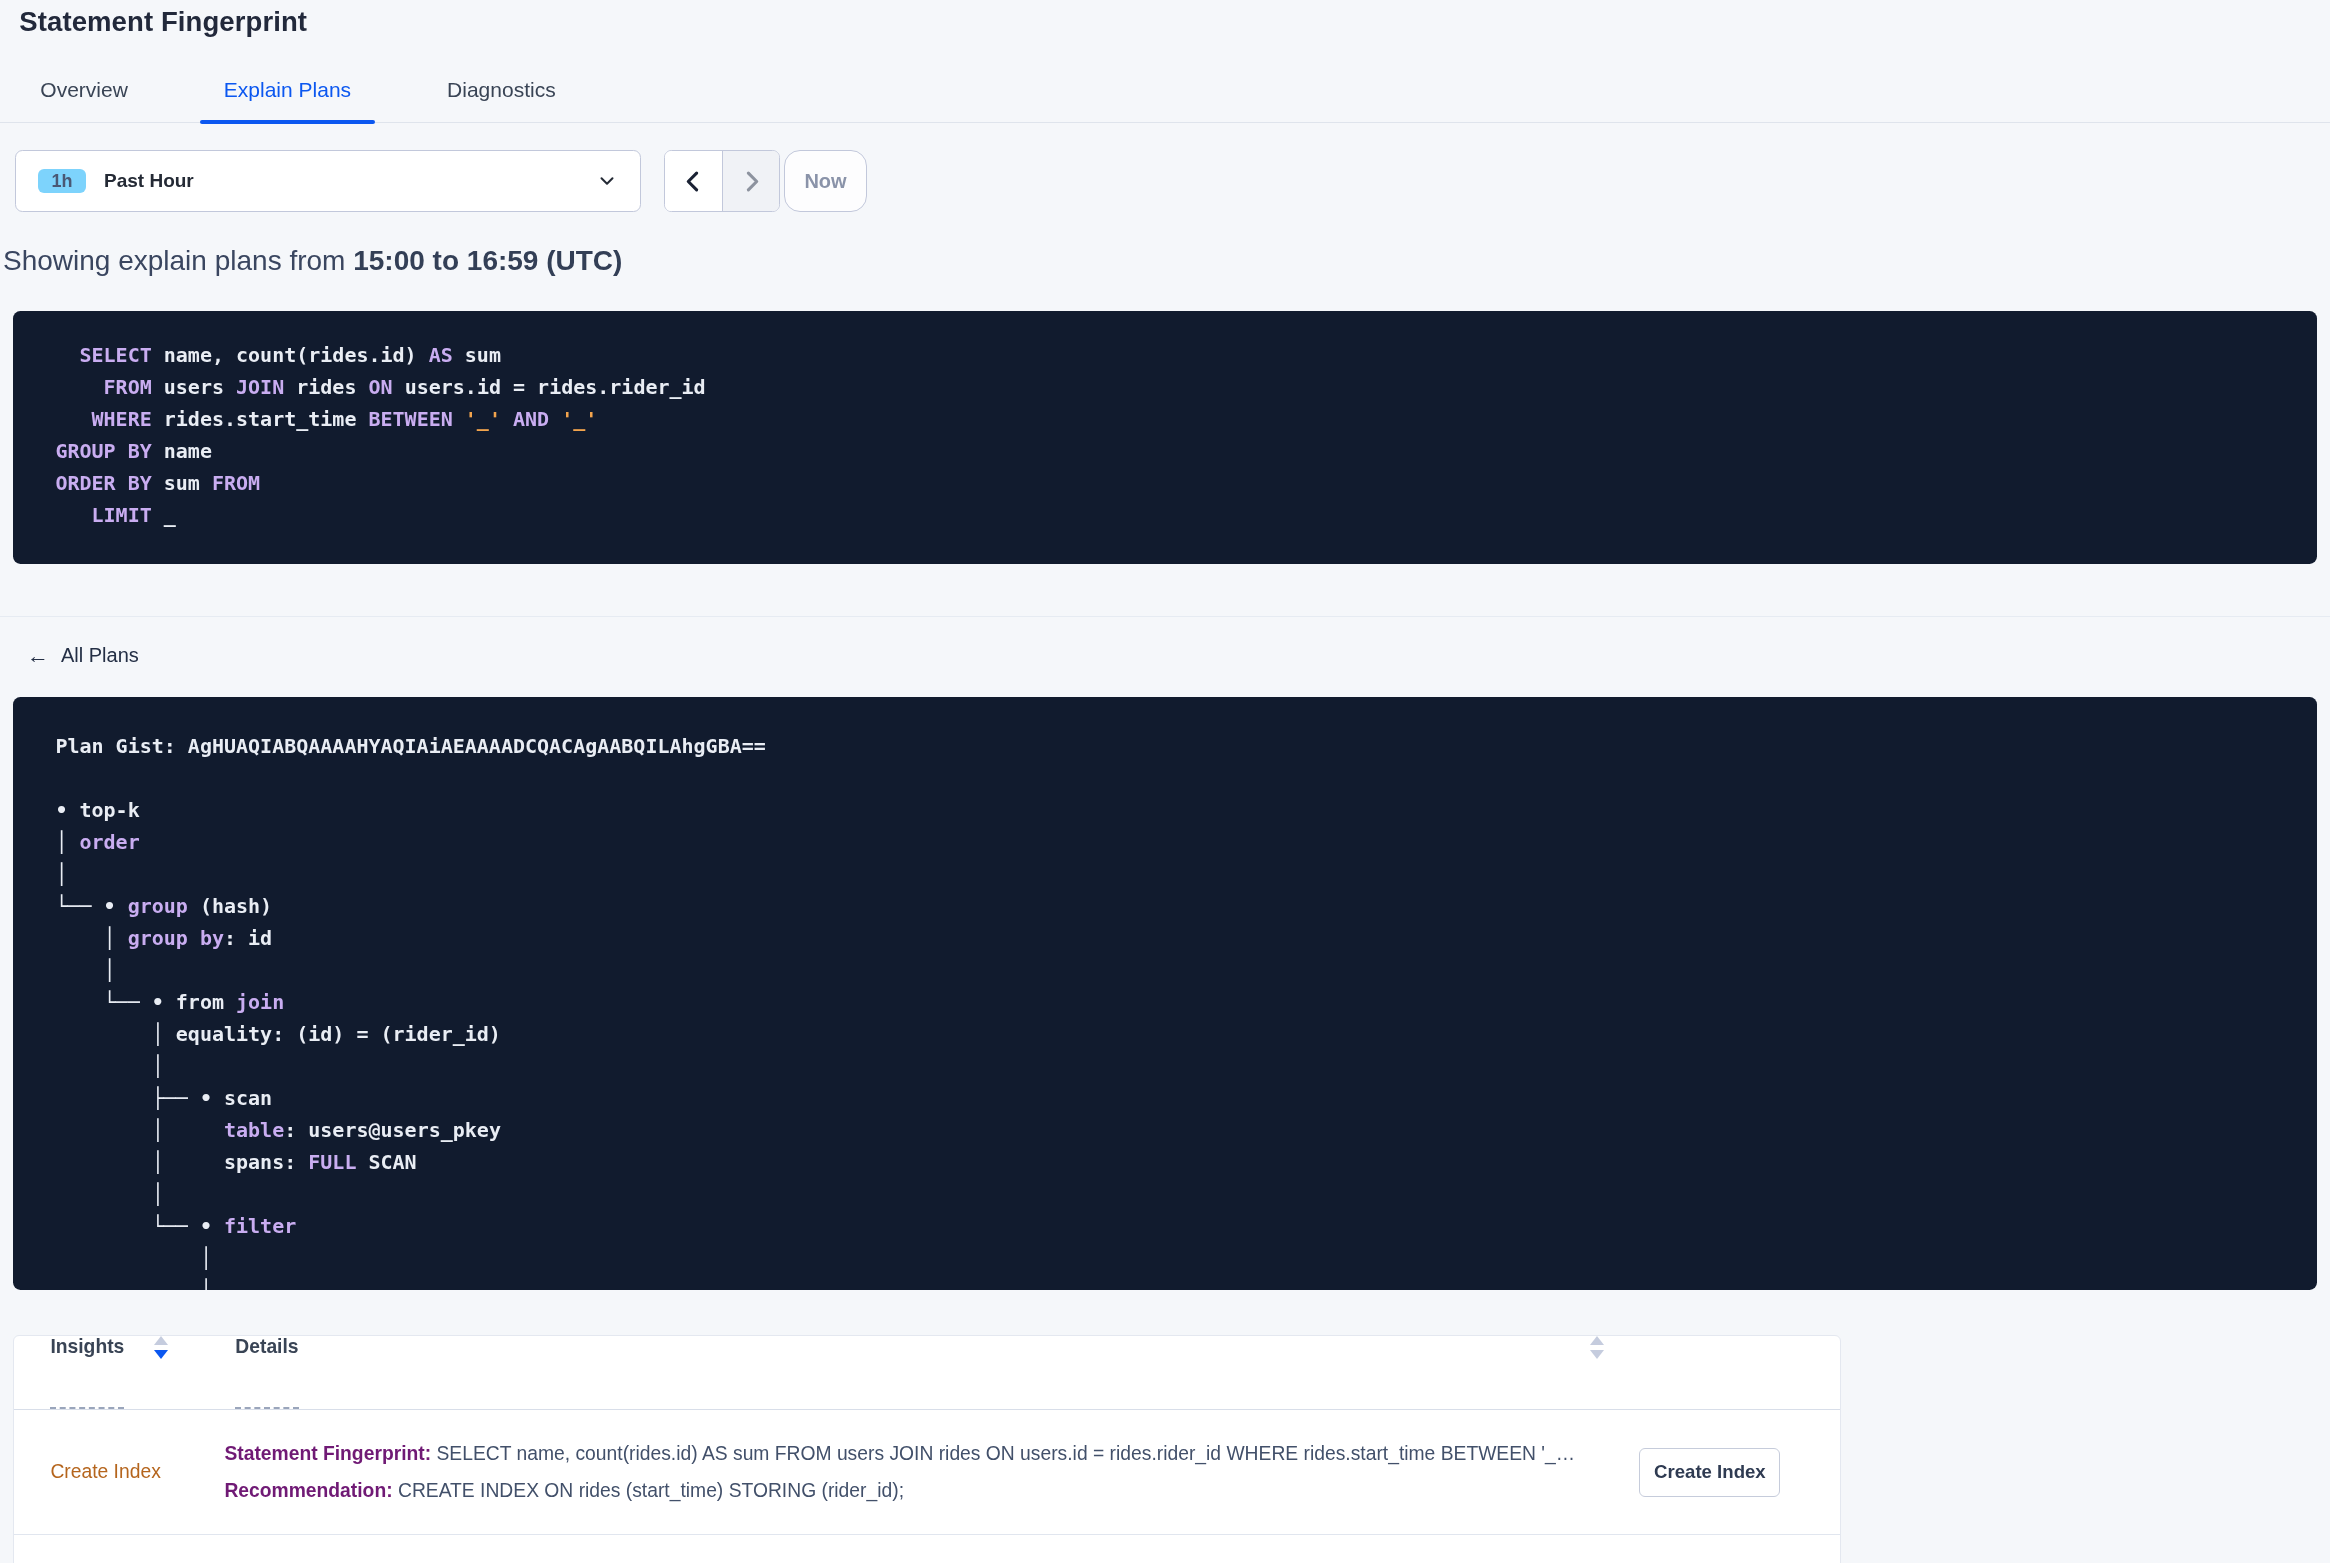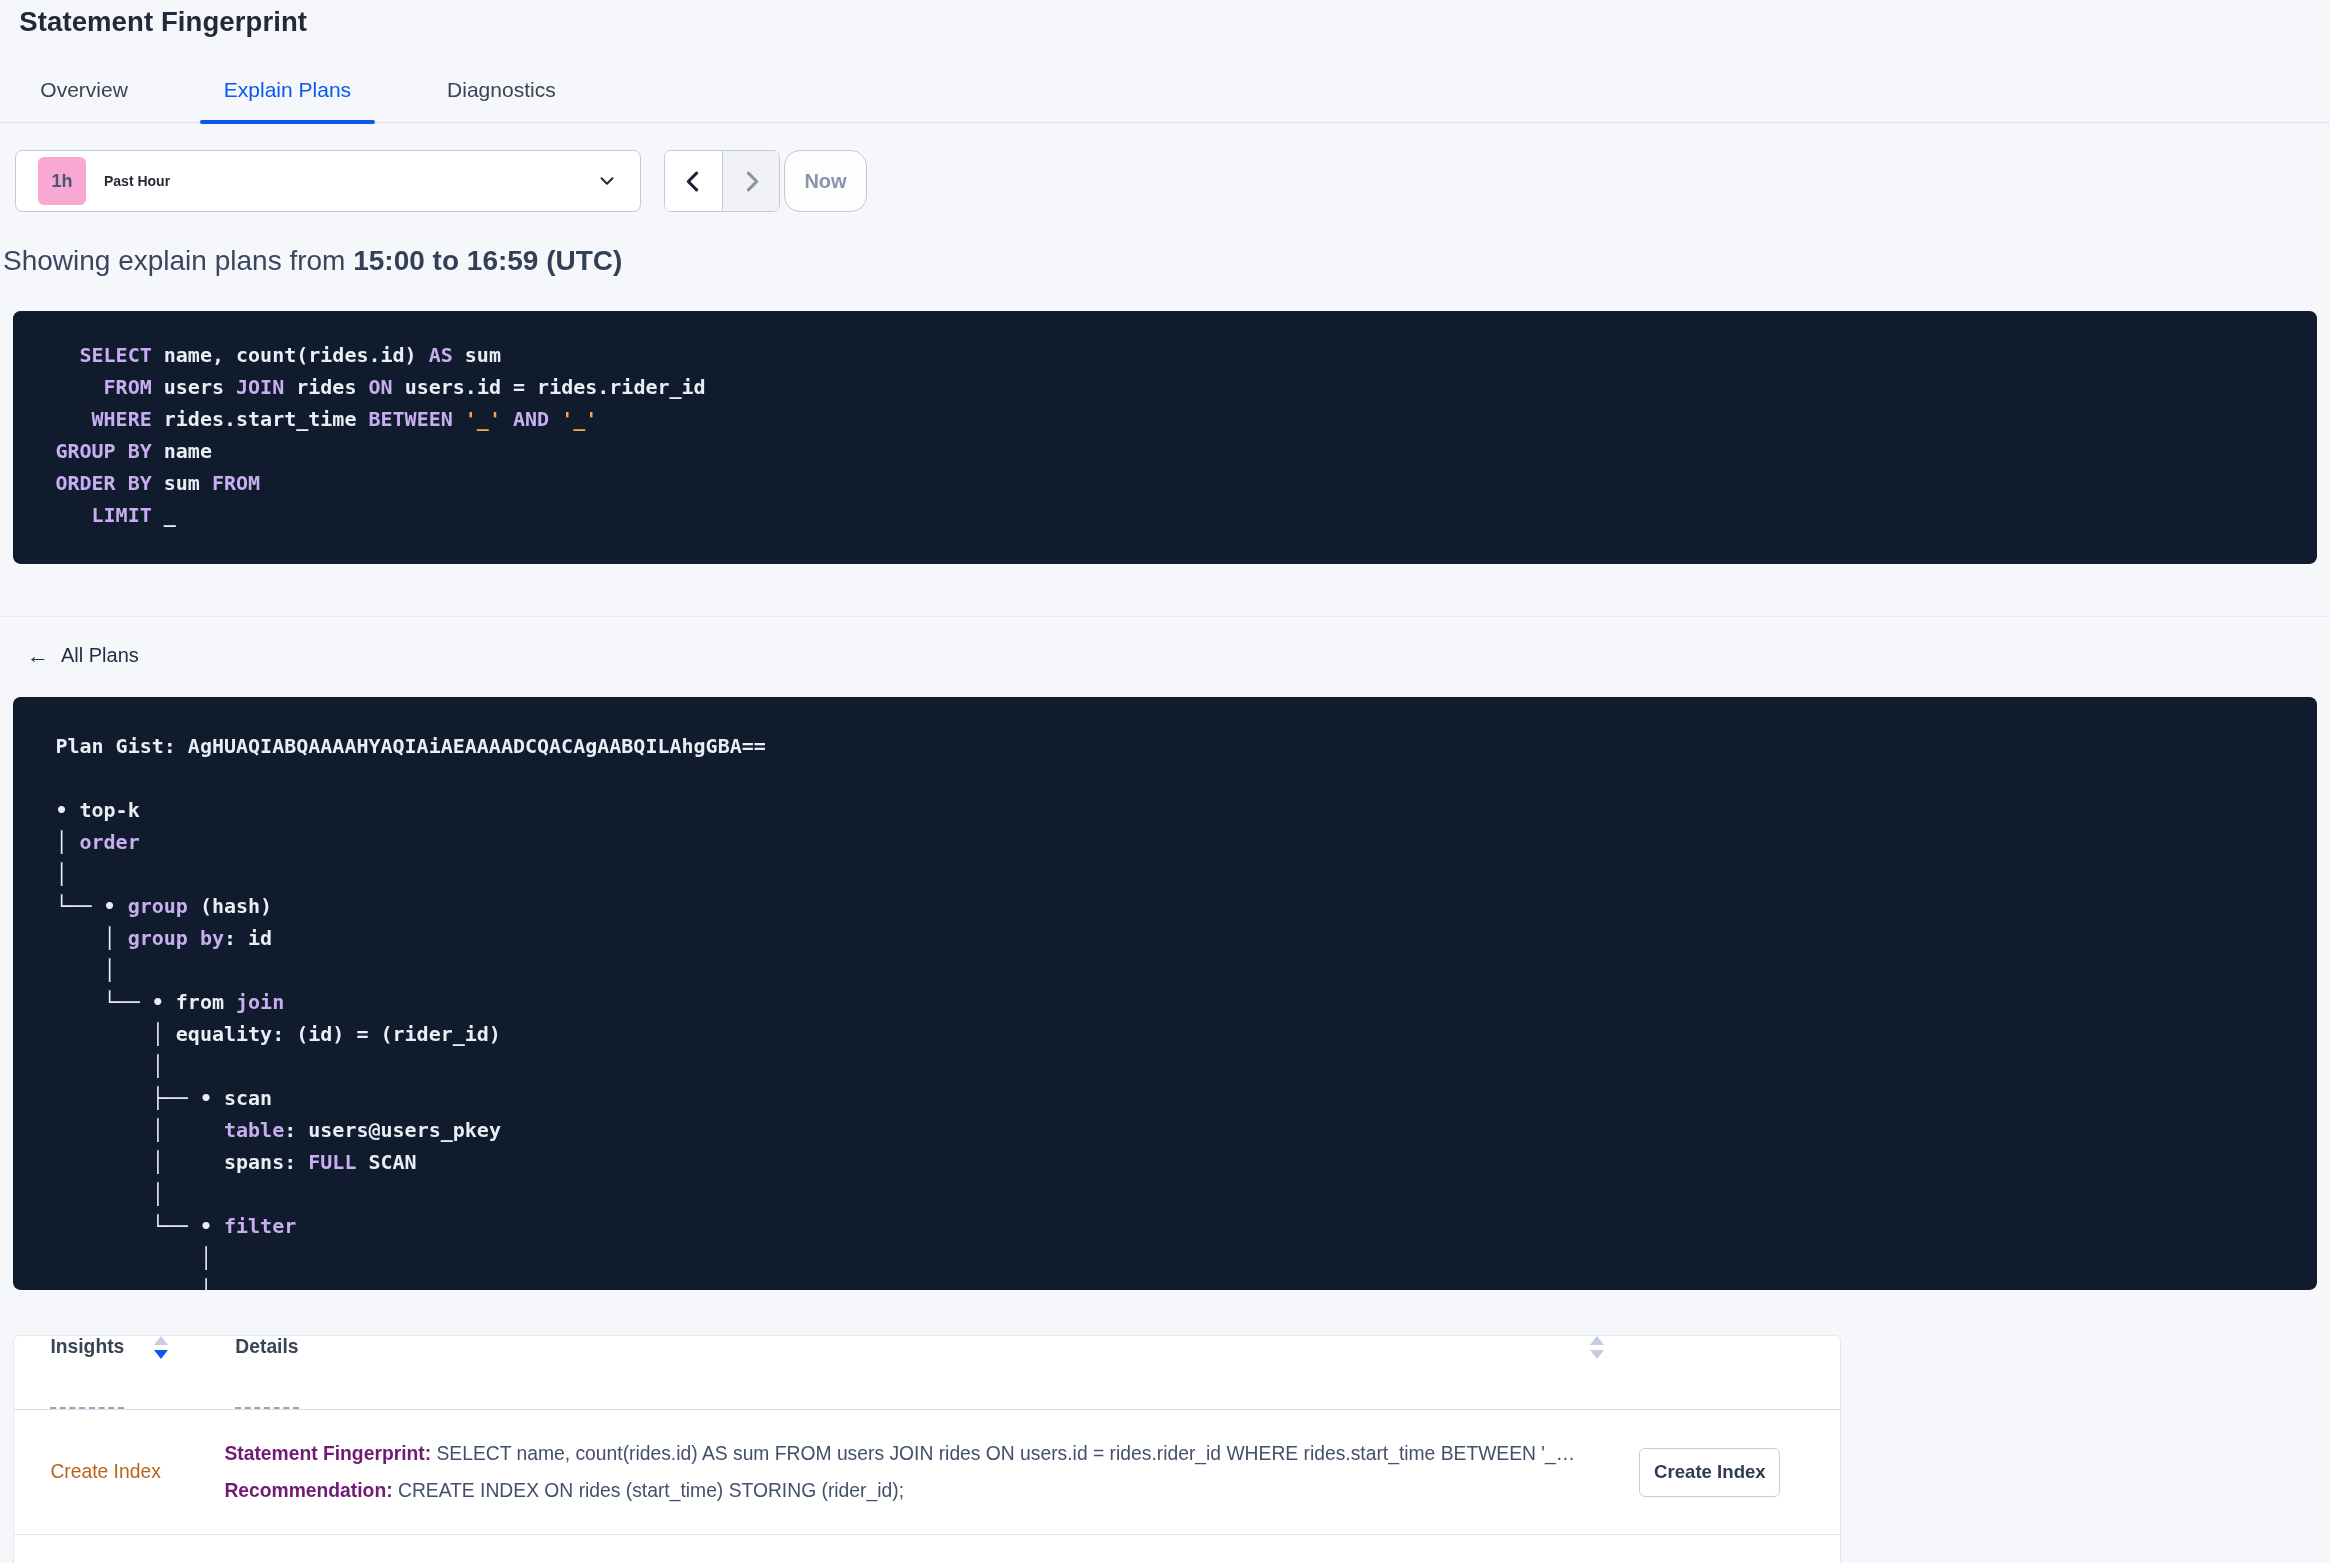--- a/index.html
+++ b/index.html
@@ -41,27 +41,27 @@
     display:flex; align-items:stretch;
     margin:27px 0 0 15px; height:62px;
   }
   .time-select {
     width:626px; height:62px;
     background:#fff; border:1.5px solid #C2C8DB; border-radius:7.4px;
     display:flex; align-items:center;
     padding:0 22px; cursor:pointer;
   }
   .time-badge {
-    min-width:48px; height:48px; padding:0 10.4px;
-    background:#f9a8d4; border-radius:6px;
+    min-width:48px; height:24px; padding:0 10.4px;
+    background:#7dd3fc; border-radius:6px;
     display:flex; align-items:center; justify-content:center;
     font-size:18px; font-weight:700; color:#4A5874;
     margin-right:18px;
   }
-  .time-label { font-size:14px; font-weight:600; color:#242A35; }
+  .time-label { font-size:19px; font-weight:600; color:#242A35; }
   .time-caret { margin-left:auto; display:flex; align-items:center; }
   .btn-group {
     display:flex; margin-left:23px;
     border:1.5px solid #C2C8DB; border-radius:7.4px; overflow:hidden;
     background:#fff;
   }
   .nav-btn {
     width:57px; display:flex; align-items:center; justify-content:center;
     cursor:pointer; background:#fff;
   }

